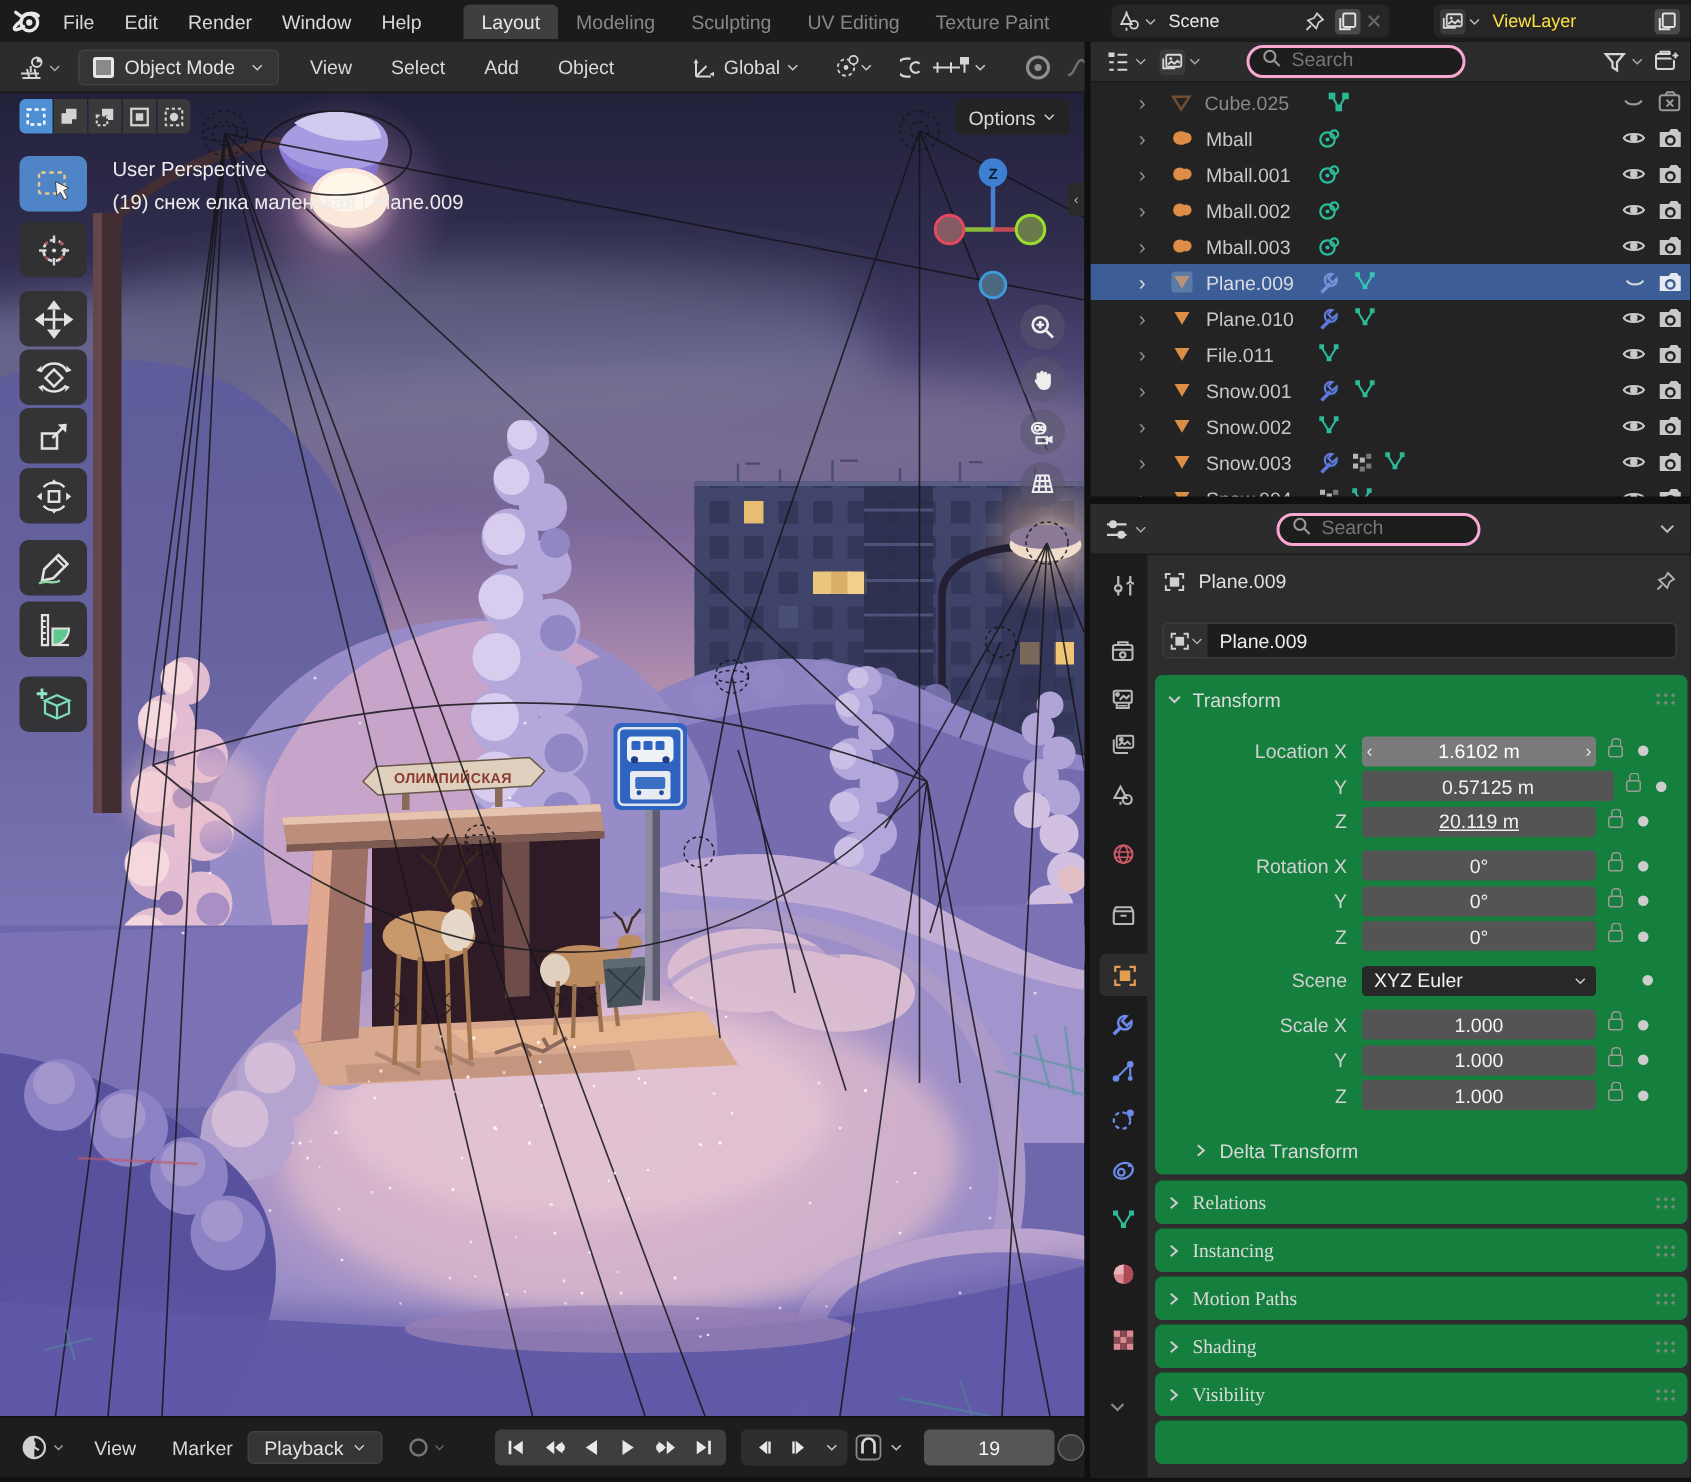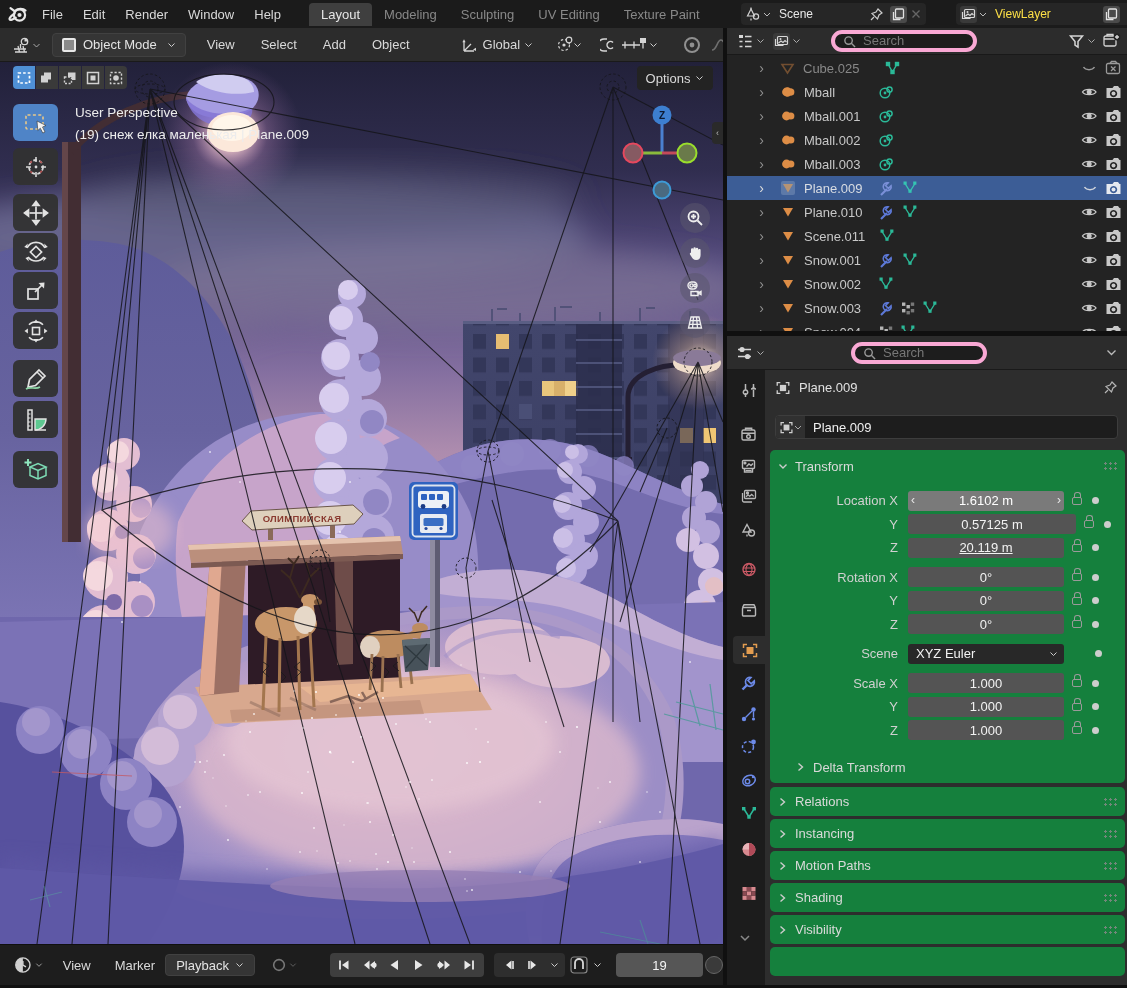--- a/index.html
+++ b/index.html
@@ -37,32 +37,32 @@
 #ptabs{position:absolute;left:0;top:34px;width:38px;height:623px;background:#1c1c1c;}
 #pbody{position:absolute;left:38px;top:34px;width:365px;height:623px;background:#2d2d2d;font-size:13px;}
 .pnl{background:#15803d;border-radius:5px;margin:0 5px 4px 5px;color:#dadada;}
 .pnlh{height:32px;display:flex;align-items:center;padding:0 8px;}
 .vfield{background:#545454;border-radius:3px;height:20px;color:#f2f2f2;display:flex;align-items:center;justify-content:center;font-size:13px;}
 .vrow{display:flex;align-items:center;height:23.5px;}
 .vlabel{width:138px;text-align:right;padding-right:10px;color:#d0d0d0;}
 .ptab{position:absolute;left:6px;width:32px;height:28px;display:flex;align-items:center;justify-content:center;border-radius:4px 0 0 4px;}
 .ptab.act{background:#2d2d2d;width:33px;}
 .pnlh .dots{margin-left:auto;width:14px;height:10px;background-image:radial-gradient(circle,#8a8a8a 1px,transparent 1.2px);background-size:5px 5px;opacity:.8;}
-.pnl.cl{height:29px;margin-bottom:3px;}
+.pnl.cl{height:29px;margin-bottom:3px;font-family:Liberation Serif, serif;}
 .pnl.cl .pnlh{height:29px;}
 .pnl.cl .pnlh{height:29px;}
 .vfield.hl{background:#7a7a7a;color:#fff;}
 .varr{position:absolute;font-size:12px;color:#e8e8e8;top:50%;transform:translateY(-54%);}
 .lock{display:inline-block;width:10px;height:8px;border:1.4px solid #9a9a9a;border-radius:2px;margin-left:8px;position:relative;}
 .lock:before{content:"";position:absolute;left:1px;top:-6px;width:5px;height:5px;border:1.4px solid #9a9a9a;border-bottom:none;border-radius:3px 3px 0 0;}
 .dot{display:inline-block;width:7px;height:7px;border-radius:50%;background:#cdcdcd;margin-left:10px;}
 
 #timeline{left:0;top:944px;width:723px;height:41px;background:#1d1d1d;border-top:1px solid #101010;display:flex;align-items:center;font-size:13px;color:#d9d9d9;}
 .pbtn{width:25px;height:22px;display:flex;align-items:center;justify-content:center;}
-.search{background:#1d1d1d;border:4px solid #f9a8d4;border-radius:11px;height:22px;display:flex;align-items:flex-end;color:#777;padding:0 8px;}
+.search{background:#1d1d1d;border:2px solid #f9a8d4;border-radius:11px;height:22px;display:flex;align-items:flex-start;color:#777;padding:0 8px;}
 </style></head>
 <body>
 <div id="root">
   <div class="abs" id="topbar">
     <svg width="26" height="26" viewBox="0 0 26 26" style="margin-left:5px;">
       <g fill="none" stroke="#e8e8e8" stroke-width="2.2" stroke-linecap="round">
         <circle cx="14.5" cy="14" r="5.6"></circle>
         <path d="M9.5 12.5 C5.5 15.5 4 17.5 4.6 18.4 C5.3 19.4 8 18.6 10.7 16.6"></path>
         <path d="M10 10.5 L5.5 7.2 M10.5 9.6 C12 7.6 18 7.0 20.5 9.5"></path>
       </g>
@@ -1052,21 +1052,21 @@
               <path d="M1.5 4 h6 l1.5 -2 h4 l1.5 2 h1 v10 h-14 Z M8.5 6 a3.6 3.6 0 1 0 .1 0 Z" fill-rule="evenodd"></path>
               <circle cx="8.5" cy="9.6" r="2" fill="#c8c8c8"></circle>
             </svg>
           </span>
       </div>
       <div class="orow">
         <span class="oarr">›</span>
         <svg class="oicn" width="16" height="16" viewBox="0 0 16 16">
             <path d="M3 4 h10 L8 12.5 Z" fill="#dd8d46"></path>
           </svg>
-        <span class="onm">Scene.011</span>
+        <span class="onm">File.011</span>
         <svg width="16" height="16" viewBox="0 0 16 16" style="margin-left:14px;" fill="none" stroke="#2bb998" stroke-width="1.4">
             <path d="M3 3.5 L8 11.5 L13 3.5"></path>
             <rect x="1.5" y="1.5" width="3.2" height="3.2" fill="#2bb998" stroke="none"></rect>
             <rect x="11.2" y="1.5" width="3.2" height="3.2" fill="#2bb998" stroke="none"></rect>
             <rect x="6.4" y="9.6" width="3.2" height="3.2" fill="#2bb998" stroke="none"></rect>
           </svg>
         <span class="oright">
             <svg width="17" height="16" viewBox="0 0 17 16" fill="none" stroke="#c8c8c8" stroke-width="1.4">
               <path d="M1.5 8 C3.5 4.5 13 4.5 15 8 C13 11.5 3.5 11.5 1.5 8 Z"></path>
               <circle cx="8.2" cy="8" r="1.8" fill="#c8c8c8"></circle>

